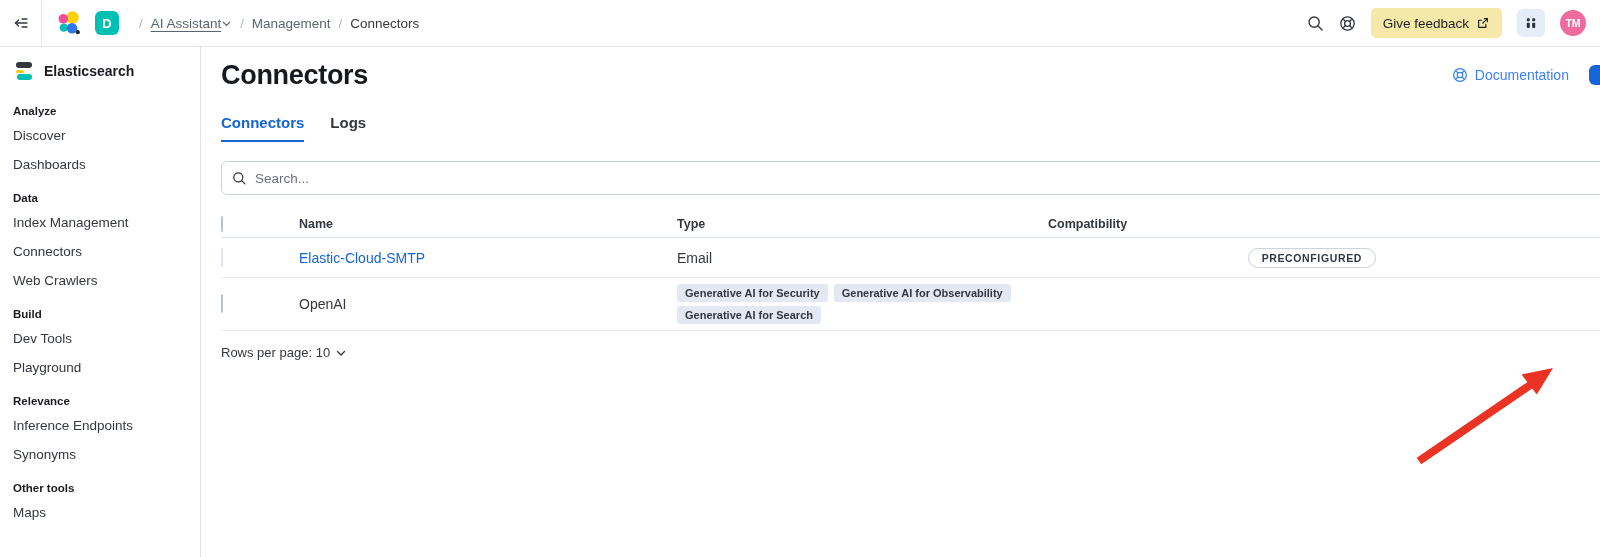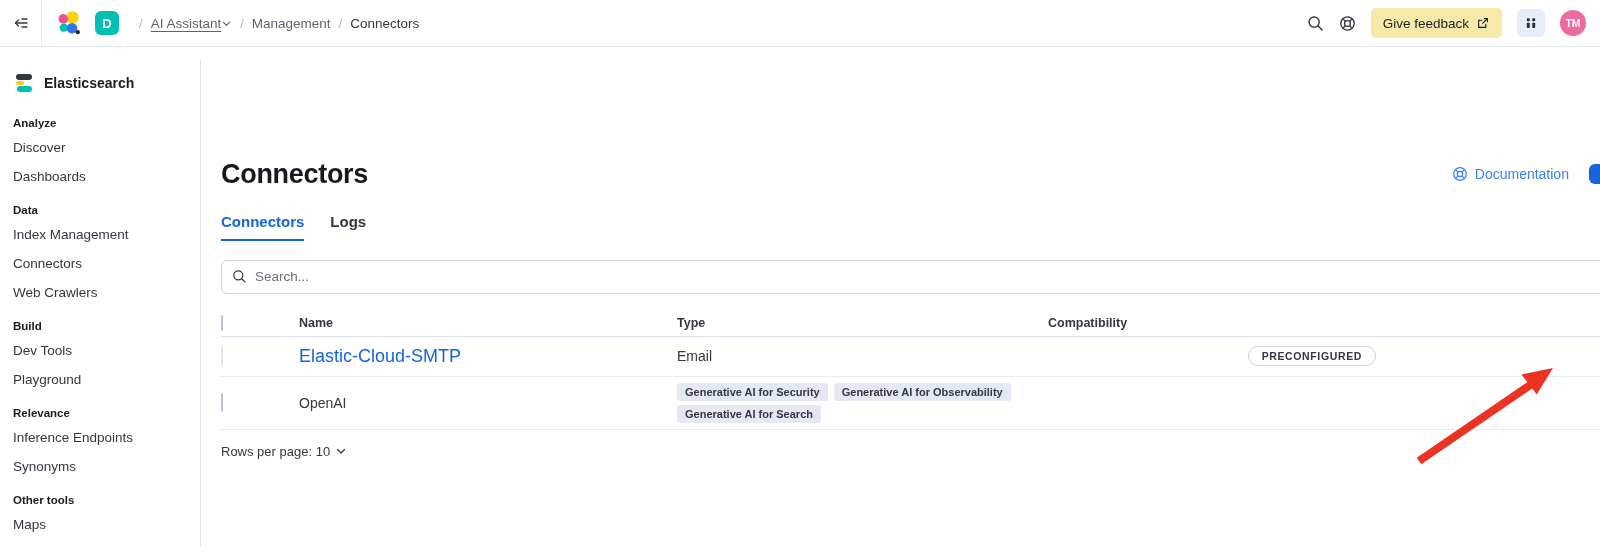--- a/index.html
+++ b/index.html
@@ -40,21 +40,21 @@
   .apps-btn {
     width:28px; height:28px; border-radius:6px; background:#e5edf9; border:none; cursor:pointer;
     display:flex; align-items:center; justify-content:center; color:#2b2f36;
   }
   .avatar {
     width:26px; height:26px; border-radius:50%; background:#ee6ba0; color:#fff;
     font-size:10.5px; font-weight:700; display:flex; align-items:center; justify-content:center; cursor:pointer;
   }
 
   
-  .body-row { display:flex; height:510px;align-items:center; }
+  .body-row { display:flex; height:510px; }
   .sidebar { width:201px; border-right:1px solid #e0e5ec; padding:14px 12px 0 13px; flex-shrink:0; }
   .side-head { display:flex; align-items:center; gap:10px; margin-bottom:24px; padding-left:1px; }
   .es-logo { position:relative; width:20px; height:20px; display:inline-block; }
   .es-logo i { position:absolute; display:block; }
   .es-bar-top    { left:2px; top:1px;    width:16px; height:6px; border-radius:3px; background:#33373f; }
   .es-bar-mid    { left:2px; top:8.5px;  width:8px;  height:3.5px; border-radius:2px; background:#fec514; }
   .es-bar-bottom { left:2.5px; bottom:1px; width:15px; height:6px; border-radius:3px; background:#00bfb3; }
   .side-title { font-size:14px; font-weight:700; color:#1a1c21; }
   .side-label { font-size:11.5px; font-weight:700; color:#1a1c21; margin:20px 0 11px; }
   .side-item { display:block; font-size:13.5px; color:#343741; margin-bottom:14px; cursor:pointer; text-decoration:none; }
@@ -90,21 +90,21 @@
 
   
   .table { margin-top:16px; }
   .t-row { display:grid; grid-template-columns:30px 330px 323px 330px 277px 1fr; align-items:center;gap:48px; }
   .t-head { height:27px; border-bottom:1px solid #dde3ec; font-size:12.5px; font-weight:700; color:#343741; }
   .t-body-row { border-bottom:1px solid #e7ecf3; }
   .row-1 { height:40px; }
   .row-2 { height:53px; }
   .checkbox { width:16px; height:16px; border:1px solid #b9c2d0; border-radius:4px; background:#fff; cursor:pointer; }
   .checkbox.disabled { background:#e8ecf3; border-color:#dfe4ed; cursor:default; }
-  .name-link { color:#1565d8; font-size:18px; font-weight:500; text-decoration:none; cursor:pointer; }
+  .name-link { color:#1565d8; font-size:14px; font-weight:500; text-decoration:none; cursor:pointer; }
   .type-cell { font-size:14px; color:#343741; }
   .compat-cell { display:flex; flex-direction:column; gap:4px; }
   .compat-line { display:flex; gap:6px; }
   .badge {
     background:#e4e8f2; color:#343741; font-size:11px; font-weight:600;
     padding:3px 8px; border-radius:3px; white-space:nowrap;
   }
   .status-cell { display:flex; justify-content:flex-end; padding-right:2px; }
   .pill {
     border:1px solid #ccd3de; border-radius:12px; background:#fff; color:#343741;

